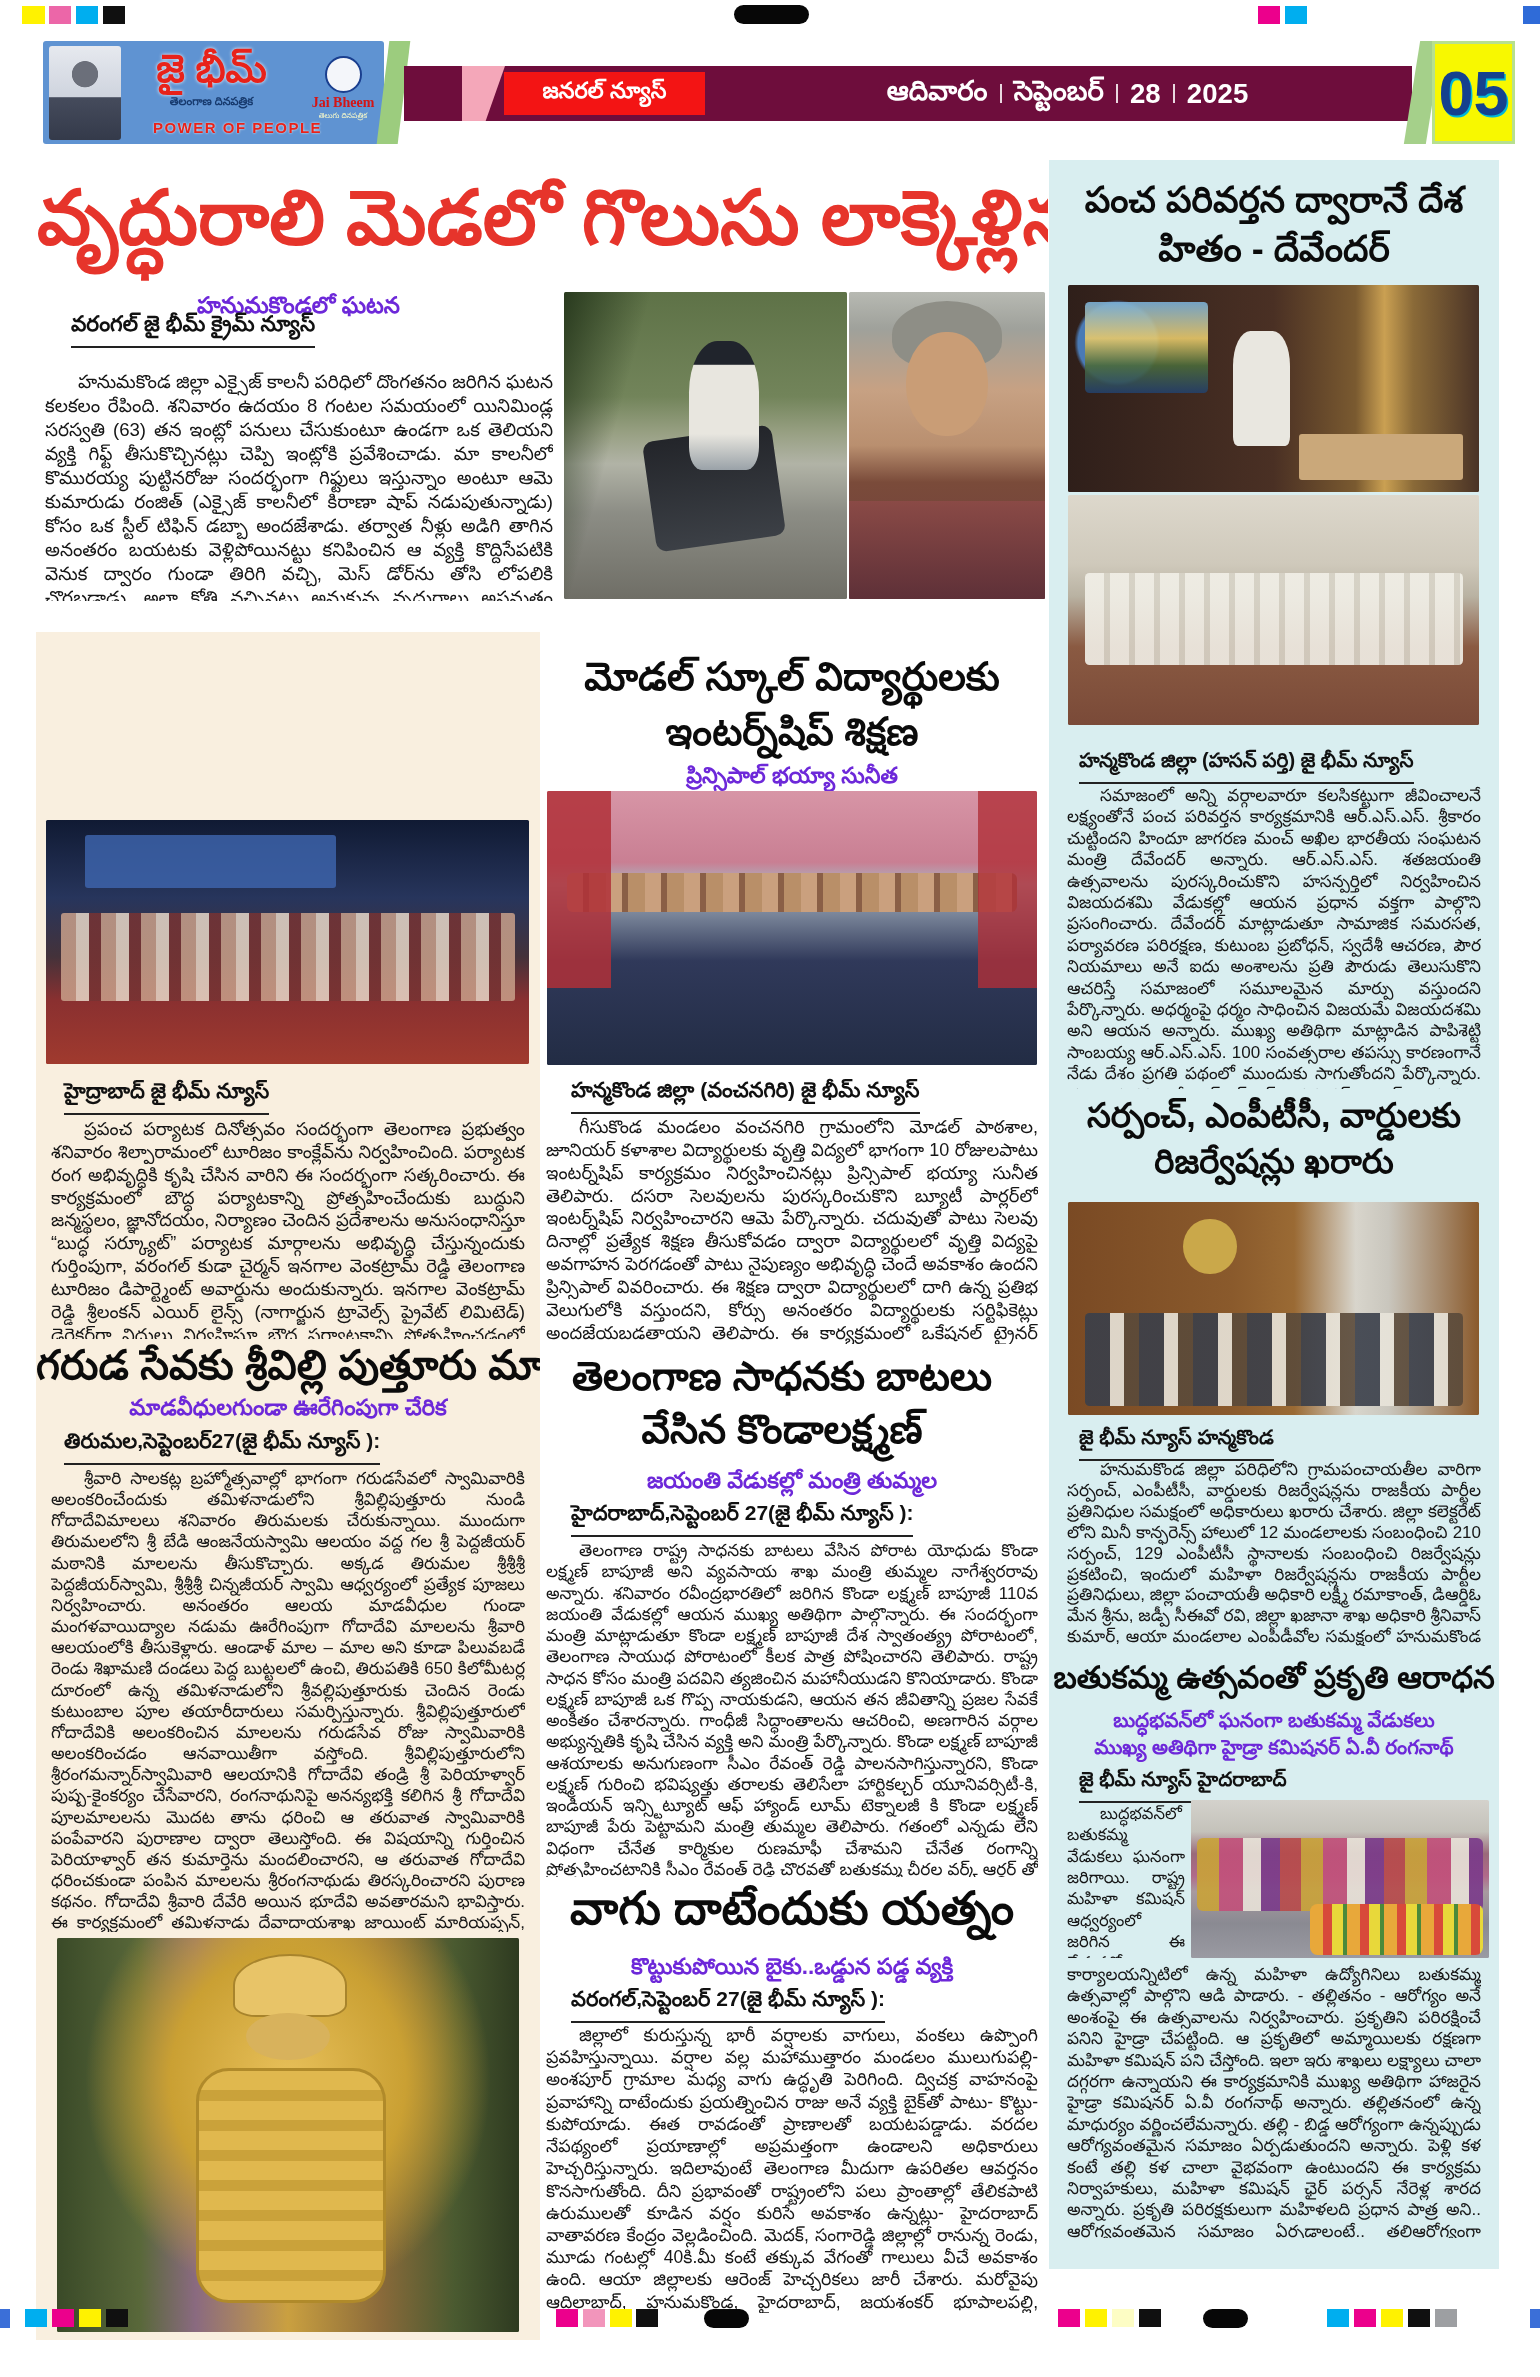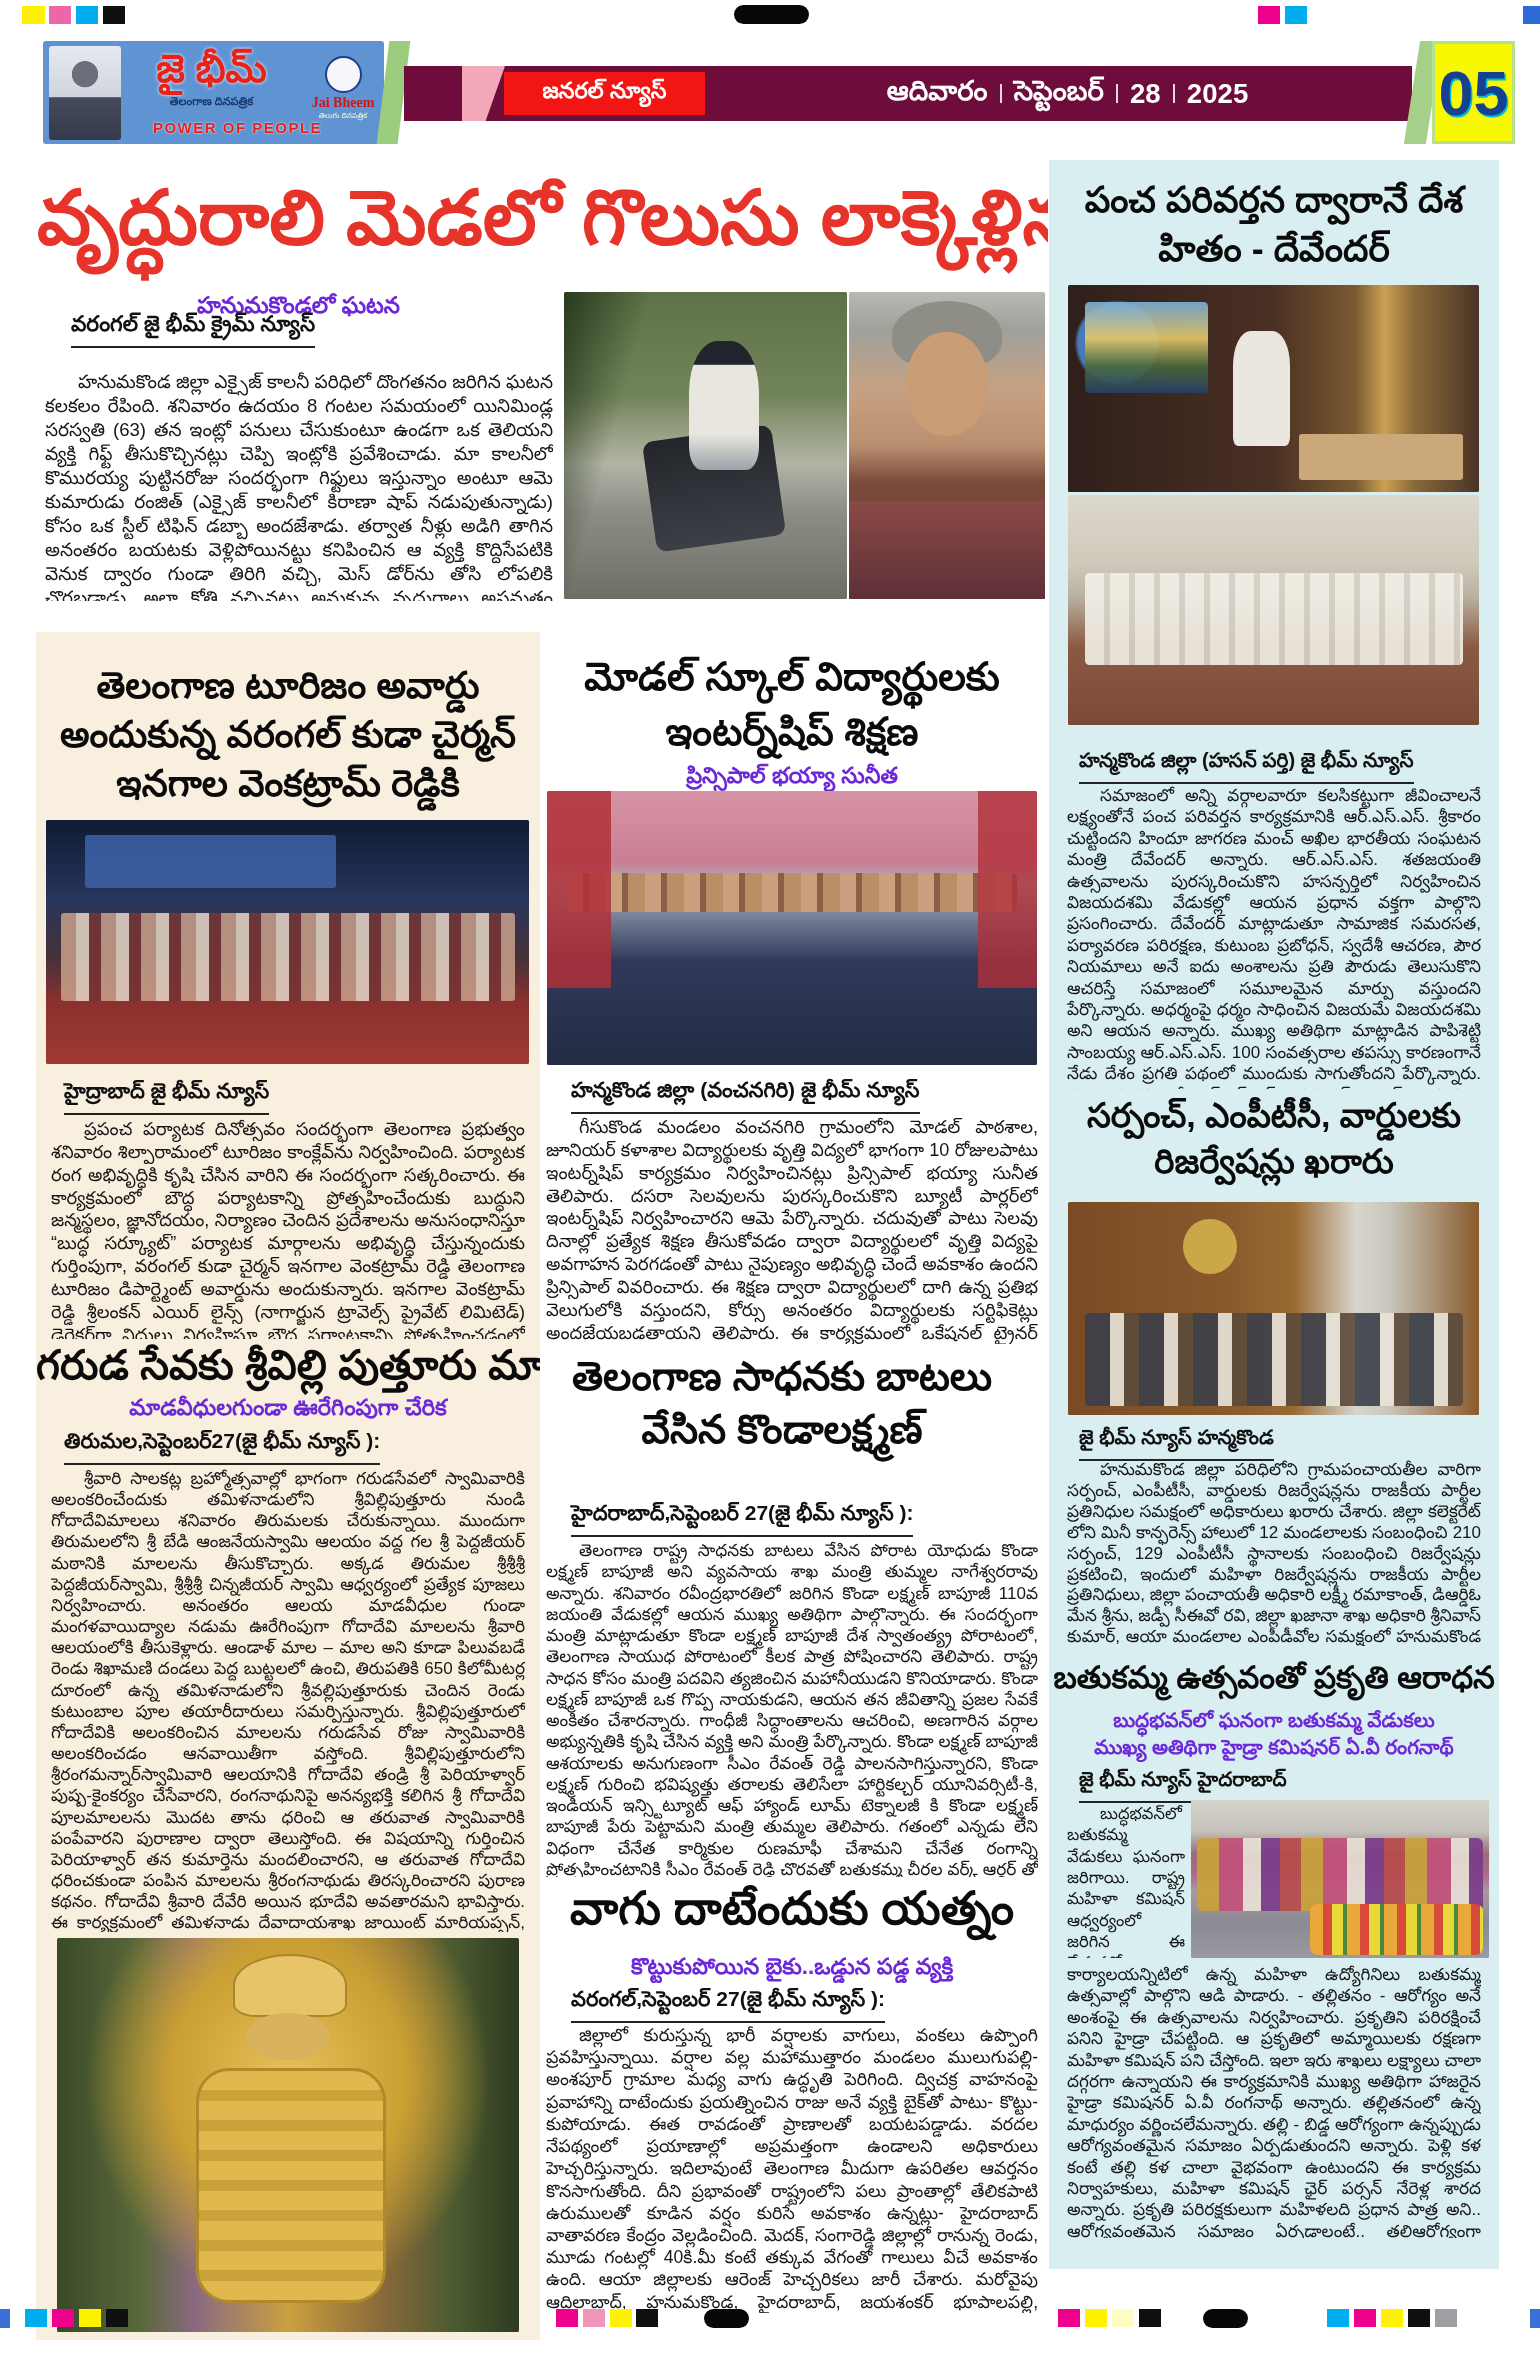--- a/index.html
+++ b/index.html
@@ -117,21 +117,20 @@
     <div class="pel" style="left:30%;top:46%;width:46%;height:36%;background:linear-gradient(180deg,#23252a,#3c4046);border-radius:10.4px;transform:rotate(-8deg)"></div>
     <div class="pel" style="left:44%;top:16%;width:25%;height:42%;background:linear-gradient(180deg,#20242c 18%,#e8e6df 19%,#e8e6df 72%,#9aa2a8 100%);border-radius:40% 40% 18% 18%"></div>
   </div>
   <div class="photo photo-woman abs" style="left:849px;top:292px;width:196px;height:307px">
     <div class="pel" style="left:22%;top:3%;width:56%;height:22%;background:#8e8e86;border-radius:50% 50% 40% 40%"></div>
     <div class="pel" style="left:29%;top:13%;width:42%;height:34%;background:#c99d76;border-radius:48%"></div>
     <div class="pel" style="left:0;bottom:0;width:100%;height:32%;background:linear-gradient(180deg,#8a4a46,#5e3038)"></div>
   </div>
 
   <div class="panel-left">
-    <div class="abs hline" style="left:15px;top:30px;width:474px;font-size:37px;line-height:1.32">తెలంగాణ టూరిజం అవార్డు అందుకున్న వరంగల్ కుడా చైర్మన్ ఇనగాల వెంకట్రామ్ రెడ్డికి</div>
     <div class="photo photo-award abs" style="left:10.4px;top:188px;width:483px;height:244px">
       <div class="pel" style="left:8%;top:6%;width:52%;height:22%;background:#3e66b0;opacity:.8;border-radius:3px"></div>
       <div class="pel" style="left:3%;top:38%;width:94%;height:36%;background:repeating-linear-gradient(90deg,#c9a08a 0 15px,#e8d8c8 15px 28px,#773333 28px 40px);opacity:.85;border-radius:3px"></div>
     </div>
     <div class="abs byline" style="left:28px;top:447px;font-size:21px">హైద్రాబాద్ జై భీమ్ న్యూస్</div>
     <div class="abs body-txt indent" style="left:15px;top:486px;width:474px;height:221px;font-size:18px;line-height:1.27">ప్రపంచ పర్యాటక దినోత్సవం సందర్భంగా తెలంగాణ ప్రభుత్వం శనివారం శిల్పారామంలో టూరిజం కాంక్లేవ్‌ను నిర్వహించింది. పర్యాటక రంగ అభివృద్ధికి కృషి చేసిన వారిని ఈ సందర్భంగా సత్కరించారు. ఈ కార్యక్రమంలో బౌద్ధ పర్యాటకాన్ని ప్రోత్సహించేందుకు బుద్ధుని జన్మస్థలం, జ్ఞానోదయం, నిర్యాణం చెందిన ప్రదేశాలను అనుసంధానిస్తూ “బుద్ధ సర్క్యూట్” పర్యాటక మార్గాలను అభివృద్ధి చేస్తున్నందుకు గుర్తింపుగా, వరంగల్ కుడా చైర్మన్ ఇనగాల వెంకట్రామ్ రెడ్డి తెలంగాణ టూరిజం డిపార్ట్మెంట్ అవార్డును అందుకున్నారు. ఇనగాల వెంకట్రామ్ రెడ్డి శ్రీలంకన్ ఎయిర్ లైన్స్ (నాగార్జున ట్రావెల్స్ ప్రైవేట్ లిమిటెడ్) డైరెక్టర్‌గా విధులు నిర్వహిస్తూ బౌద్ధ పర్యాటకాన్ని ప్రోత్సహించడంలో విశేష కృషి చేస్తున్నారని అధికారులు పేర్కొన్నారు.</div>
 
     <div class="abs hline" style="left:0;top:710px;width:504px;font-size:41px;white-space:nowrap;overflow:hidden">గరుడ సేవకు శ్రీవిల్లి పుత్తూరు మాలలు</div>
     <div class="abs kicker" style="left:0;top:763px;width:504px;font-size:22.4px">మాడవీధులగుండా ఊరేగింపుగా చేరిక</div>
     <div class="abs byline" style="left:28px;top:797px;font-size:21px">తిరుమల,సెప్టెంబర్27(జై భీమ్ న్యూస్ ):</div>
@@ -147,20 +146,21 @@
   <div class="abs kicker" style="left:546px;top:763px;width:492px;font-size:22.4px">ప్రిన్సిపాల్ భయ్యా సునీత</div>
   <div class="photo photo-school abs" style="left:547px;top:791px;width:490px;height:274px">
     <div class="pel" style="left:4%;top:30%;width:92%;height:14%;background:repeating-linear-gradient(90deg,#caa07e 0 16.4px,#8a5f46 16.4px 22.4px,#b98f68 22.4px 39px);border-radius:6px"></div>
     <div class="pel" style="left:0;top:0;width:13%;height:72%;background:#b03038;opacity:.85"></div>
     <div class="pel" style="right:0;top:0;width:12%;height:72%;background:#b03038;opacity:.8"></div>
   </div>
   <div class="abs byline" style="left:571px;top:1078px;font-size:21px">హన్మకొండ జిల్లా (వంచనగిరి) జై భీమ్ న్యూస్</div>
   <div class="abs body-txt indent" style="left:546px;top:1116px;width:492px;height:228px;font-size:18px;line-height:1.27">గీసుకొండ మండలం వంచనగిరి గ్రామంలోని మోడల్ పాఠశాల, జూనియర్ కళాశాల విద్యార్థులకు వృత్తి విద్యలో భాగంగా 10 రోజులపాటు ఇంటర్న్‌షిప్ కార్యక్రమం నిర్వహించినట్లు ప్రిన్సిపాల్ భయ్యా సునీత తెలిపారు. దసరా సెలవులను పురస్కరించుకొని బ్యూటీ పార్లర్‌లో ఇంటర్న్‌షిప్ నిర్వహించారని ఆమె పేర్కొన్నారు. చదువుతో పాటు సెలవు దినాల్లో ప్రత్యేక శిక్షణ తీసుకోవడం ద్వారా విద్యార్థులలో వృత్తి విద్యపై అవగాహన పెరగడంతో పాటు నైపుణ్యం అభివృద్ధి చెందే అవకాశం ఉందని ప్రిన్సిపాల్ వివరించారు. ఈ శిక్షణ ద్వారా విద్యార్థులలో దాగి ఉన్న ప్రతిభ వెలుగులోకి వస్తుందని, కోర్సు అనంతరం విద్యార్థులకు సర్టిఫికెట్లు అందజేయబడతాయని తెలిపారు. ఈ కార్యక్రమంలో ఒకేషనల్ ట్రైనర్ మాదాసి శ్రీదేవితో పాటు విద్యార్థులు పాల్గొన్నారు.</div>
 
   <div class="abs hline" style="left:536px;top:1350px;width:492px;font-size:40px;line-height:1.32">తెలంగాణ సాధనకు బాటలు వేసిన కొండాలక్ష్మణ్</div>
+  <div class="abs kicker" style="left:546px;top:1468px;width:492px;font-size:22.4px">జయంతి వేడుకల్లో మంత్రి తుమ్మల</div>
   <div class="abs byline" style="left:571px;top:1501px;font-size:21px">హైదరాబాద్,సెప్టెంబర్ 27(జై భీమ్ న్యూస్ ):</div>
   <div class="abs body-txt indent" style="left:546px;top:1540px;width:492px;height:337px;font-size:17px;line-height:1.25">తెలంగాణ రాష్ట్ర సాధనకు బాటలు వేసిన పోరాట యోధుడు కొండా లక్ష్మణ్ బాపూజీ అని వ్యవసాయ శాఖ మంత్రి తుమ్మల నాగేశ్వరరావు అన్నారు. శనివారం రవీంద్రభారతిలో జరిగిన కొండా లక్ష్మణ్ బాపూజీ 110వ జయంతి వేడుకల్లో ఆయన ముఖ్య అతిథిగా పాల్గొన్నారు. ఈ సందర్భంగా మంత్రి మాట్లాడుతూ కొండా లక్ష్మణ్ బాపూజీ దేశ స్వాతంత్య్ర పోరాటంలో, తెలంగాణ సాయుధ పోరాటంలో కీలక పాత్ర పోషించారని తెలిపారు. రాష్ట్ర సాధన కోసం మంత్రి పదవిని త్యజించిన మహానీయుడని కొనియాడారు. కొండా లక్ష్మణ్ బాపూజీ ఒక గొప్ప నాయకుడని, ఆయన తన జీవితాన్ని ప్రజల సేవకే అంకితం చేశారన్నారు. గాంధీజీ సిద్ధాంతాలను ఆచరించి, అణగారిన వర్గాల అభ్యున్నతికి కృషి చేసిన వ్యక్తి అని మంత్రి పేర్కొన్నారు. కొండా లక్ష్మణ్ బాపూజీ ఆశయాలకు అనుగుణంగా సీఎం రేవంత్ రెడ్డి పాలనసాగిస్తున్నారని, కొండా లక్ష్మణ్ గురించి భవిష్యత్తు తరాలకు తెలిసేలా హార్టికల్చర్ యూనివర్సిటీ-కి, ఇండియన్ ఇన్స్టిట్యూట్ ఆఫ్ హ్యాండ్ లూమ్ టెక్నాలజీ కి కొండా లక్ష్మణ్ బాపూజీ పేరు పెట్టామని మంత్రి తుమ్మల తెలిపారు. గతంలో ఎన్నడు లేని విధంగా చేనేత కార్మికుల రుణమాఫీ చేశామని చేనేత రంగాన్ని ప్రోత్సహించటానికి సీఎం రేవంత్ రెడ్డి చొరవతో బతుకమ్మ చీరల వర్క్ ఆర్డర్ తో చేనేత కార్మికులు నిలదొక్కుకునేలా ప్రజా ప్రభుత్వం చేనేత రంగానికి అండగా ఉందని మంత్రి స్పష్టం చేశారు. ఈ కార్యక్రమంలో పలువురు ప్రజా ప్రతినిధులు, అధికారులు, కళాకారులు పాల్గొన్నారు.</div>
 
   <div class="abs hline" style="left:546px;top:1881px;width:492px;font-size:46px;white-space:nowrap;overflow:hidden">వాగు దాటేందుకు యత్నం</div>
   <div class="abs kicker" style="left:546px;top:1954px;width:492px;font-size:22.4px">కొట్టుకుపోయిన బైకు..ఒడ్డున పడ్డ వ్యక్తి</div>
   <div class="abs byline" style="left:571px;top:1987px;font-size:21px">వరంగల్,సెప్టెంబర్ 27(జై భీమ్ న్యూస్ ):</div>
   <div class="abs body-txt indent" style="left:546px;top:2024px;width:492px;height:289px;font-size:17.5px;line-height:1.27">జిల్లాలో కురుస్తున్న భారీ వర్షాలకు వాగులు, వంకలు ఉప్పొంగి ప్రవహిస్తున్నాయి. వర్షాల వల్ల మహాముత్తారం మండలం ములుగుపల్లి-అంశపూర్ గ్రామాల మధ్య వాగు ఉద్ధృతి పెరిగింది. ద్విచక్ర వాహనంపై ప్రవాహాన్ని దాటేందుకు ప్రయత్నించిన రాజు అనే వ్యక్తి బైక్‌తో పాటు- కొట్టు-కుపోయాడు. ఈత రావడంతో ప్రాణాలతో బయటపడ్డాడు. వరదల నేపథ్యంలో ప్రయాణాల్లో అప్రమత్తంగా ఉండాలని అధికారులు హెచ్చరిస్తున్నారు. ఇదిలావుంటే తెలంగాణ మీదుగా ఉపరితల ఆవర్తనం కొనసాగుతోంది. దీని ప్రభావంతో రాష్ట్రంలోని పలు ప్రాంతాల్లో తేలికపాటి ఉరుములతో కూడిన వర్షం కురిసే అవకాశం ఉన్నట్లు- హైదరాబాద్ వాతావరణ కేంద్రం వెల్లడించింది. మెదక్, సంగారెడ్డి జిల్లాల్లో రానున్న రెండు, మూడు గంటల్లో 40కి.మీ కంటే తక్కువ వేగంతో గాలులు వీచే అవకాశం ఉంది. ఆయా జిల్లాలకు ఆరెంజ్ హెచ్చరికలు జారీ చేశారు. మరోవైపు ఆదిలాబాద్, హనుమకొండ, హైదరాబాద్, జయశంకర్ భూపాలపల్లి, జనగామ, కామారెడ్డి, కుమురంభీమ్ ఆసిఫాబాద్, మేడ్చల్ మల్కాజిగిరి, రంగారెడ్డి, సిద్దిపేట, వరంగల్, యాదాద్రి భువనగిరి జిల్లాలకు ఎల్లో హెచ్చరికలు జారీ చేశారు.</div>
 
   <div class="panel-right">
     <div class="abs hline" style="left:9px;top:16.4px;width:432px;font-size:36px;line-height:1.35">పంచ పరివర్తన ద్వారానే దేశ హితం -  దేవేందర్</div>

